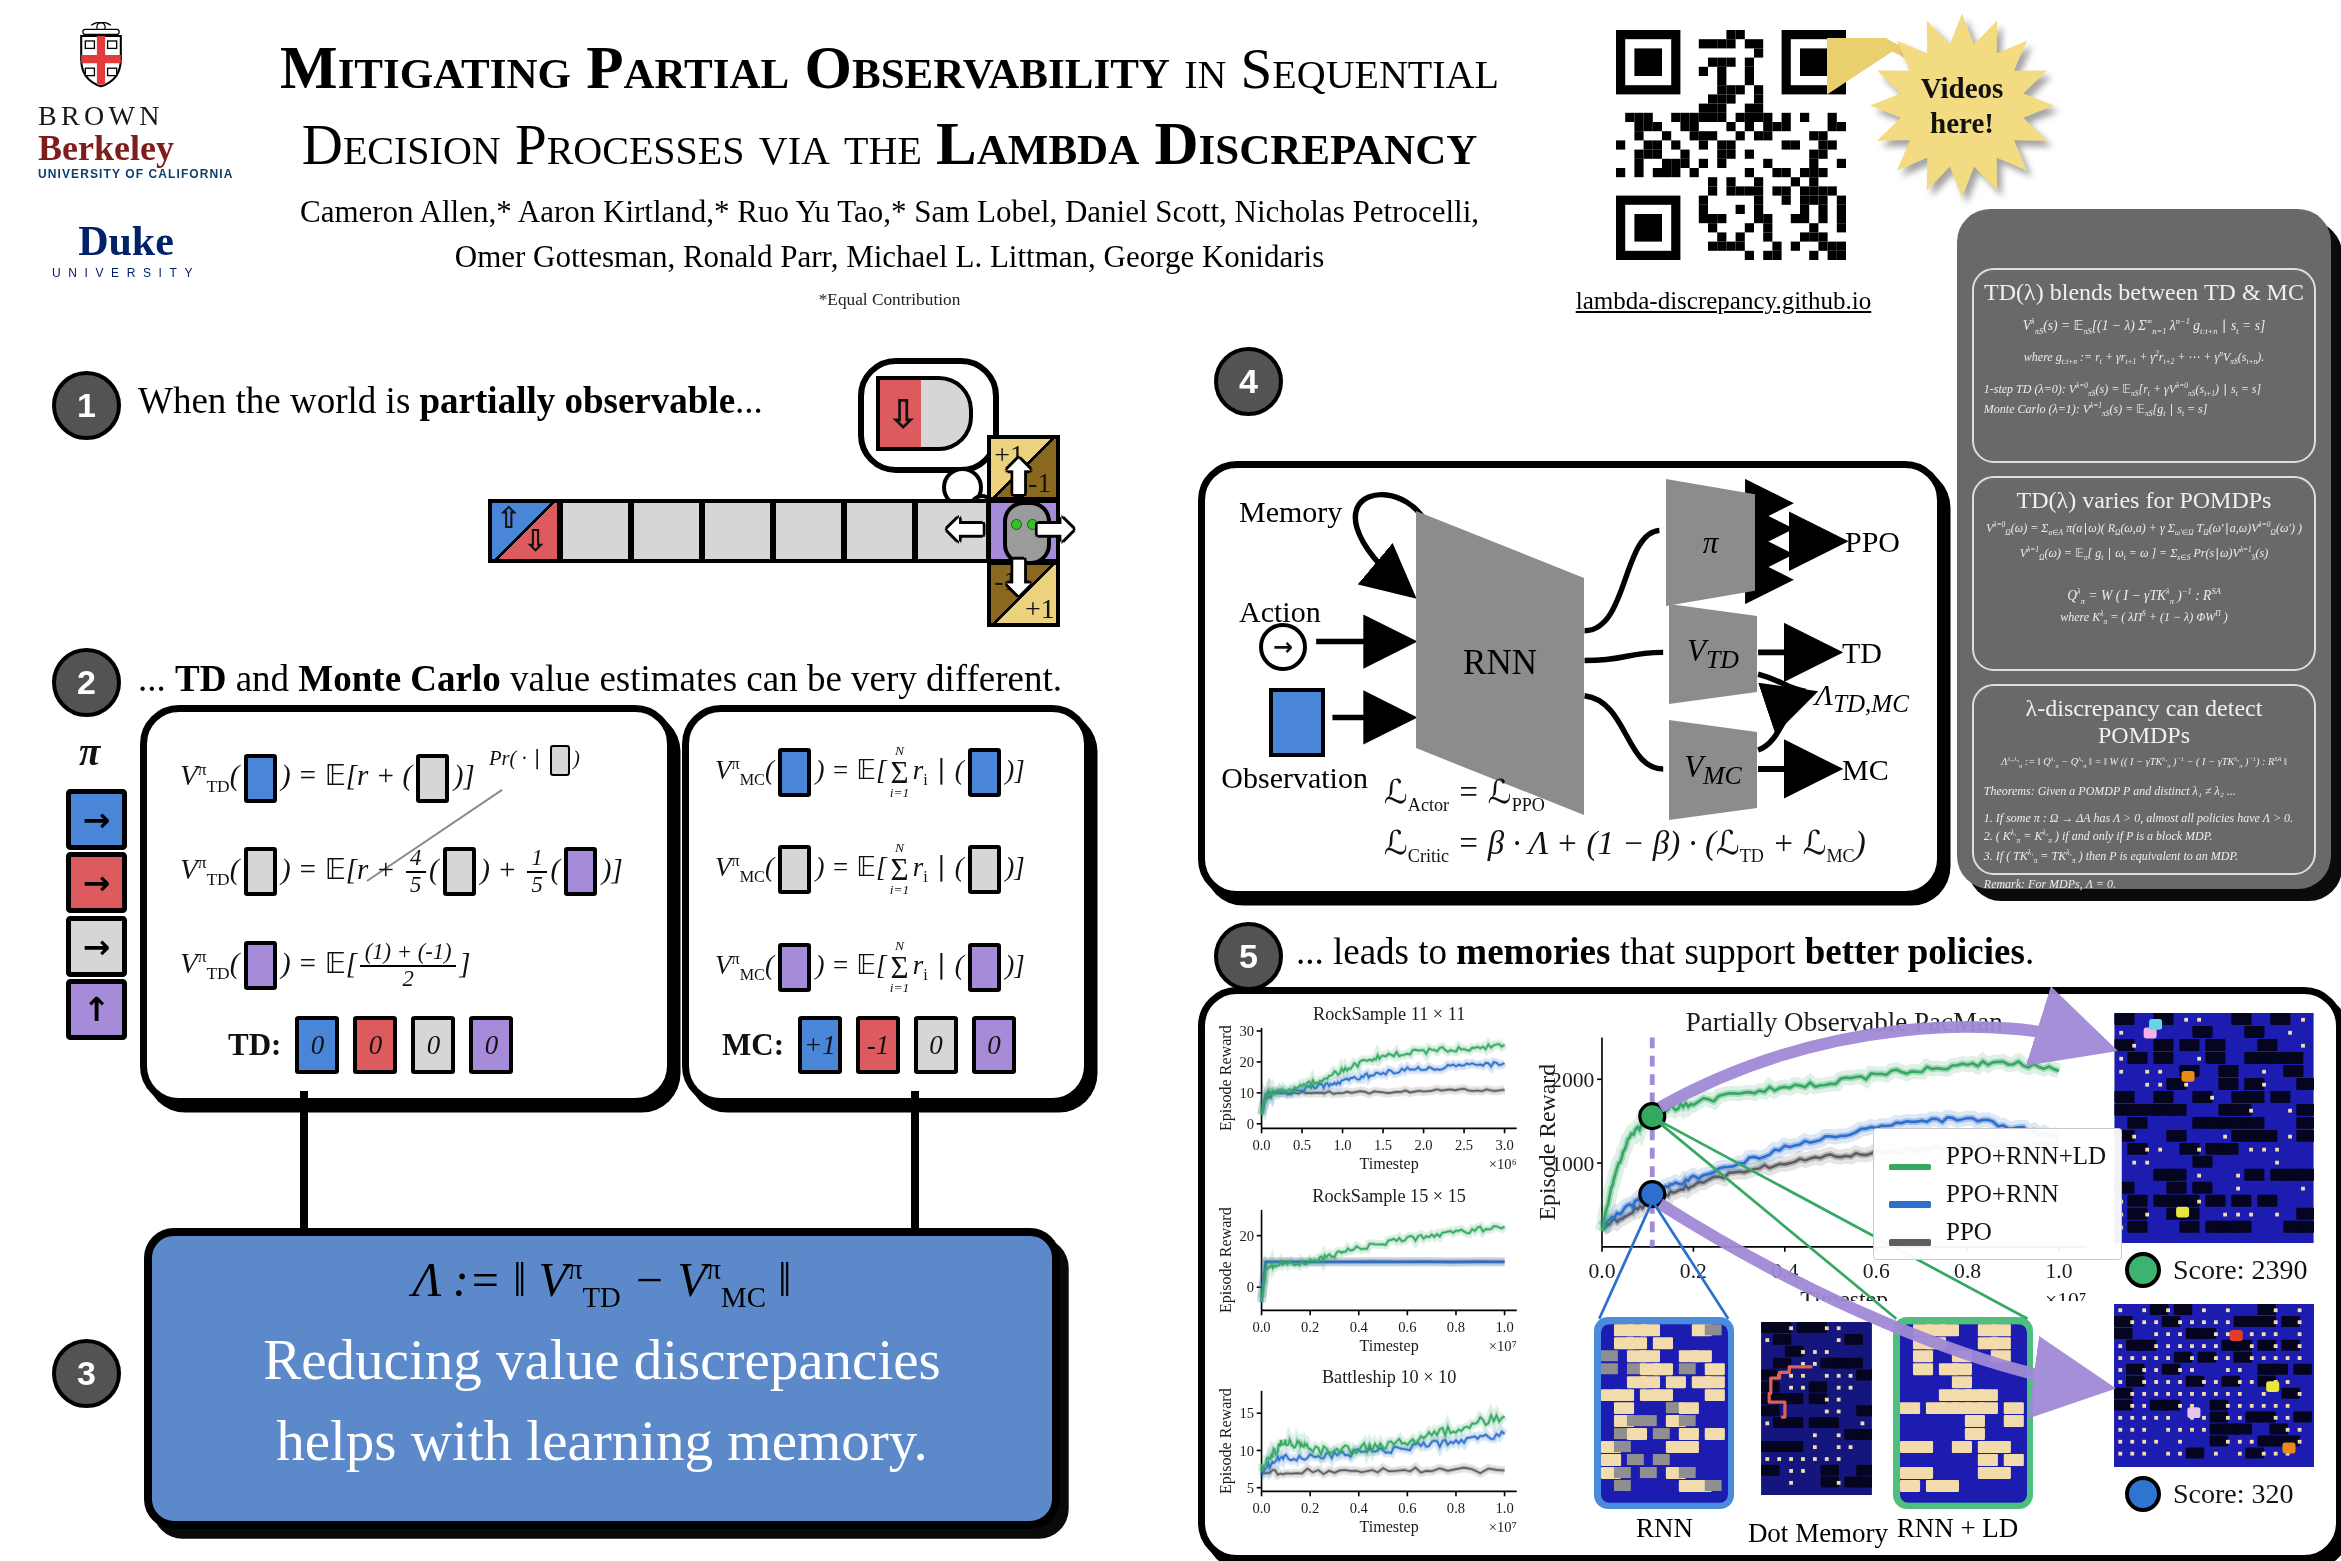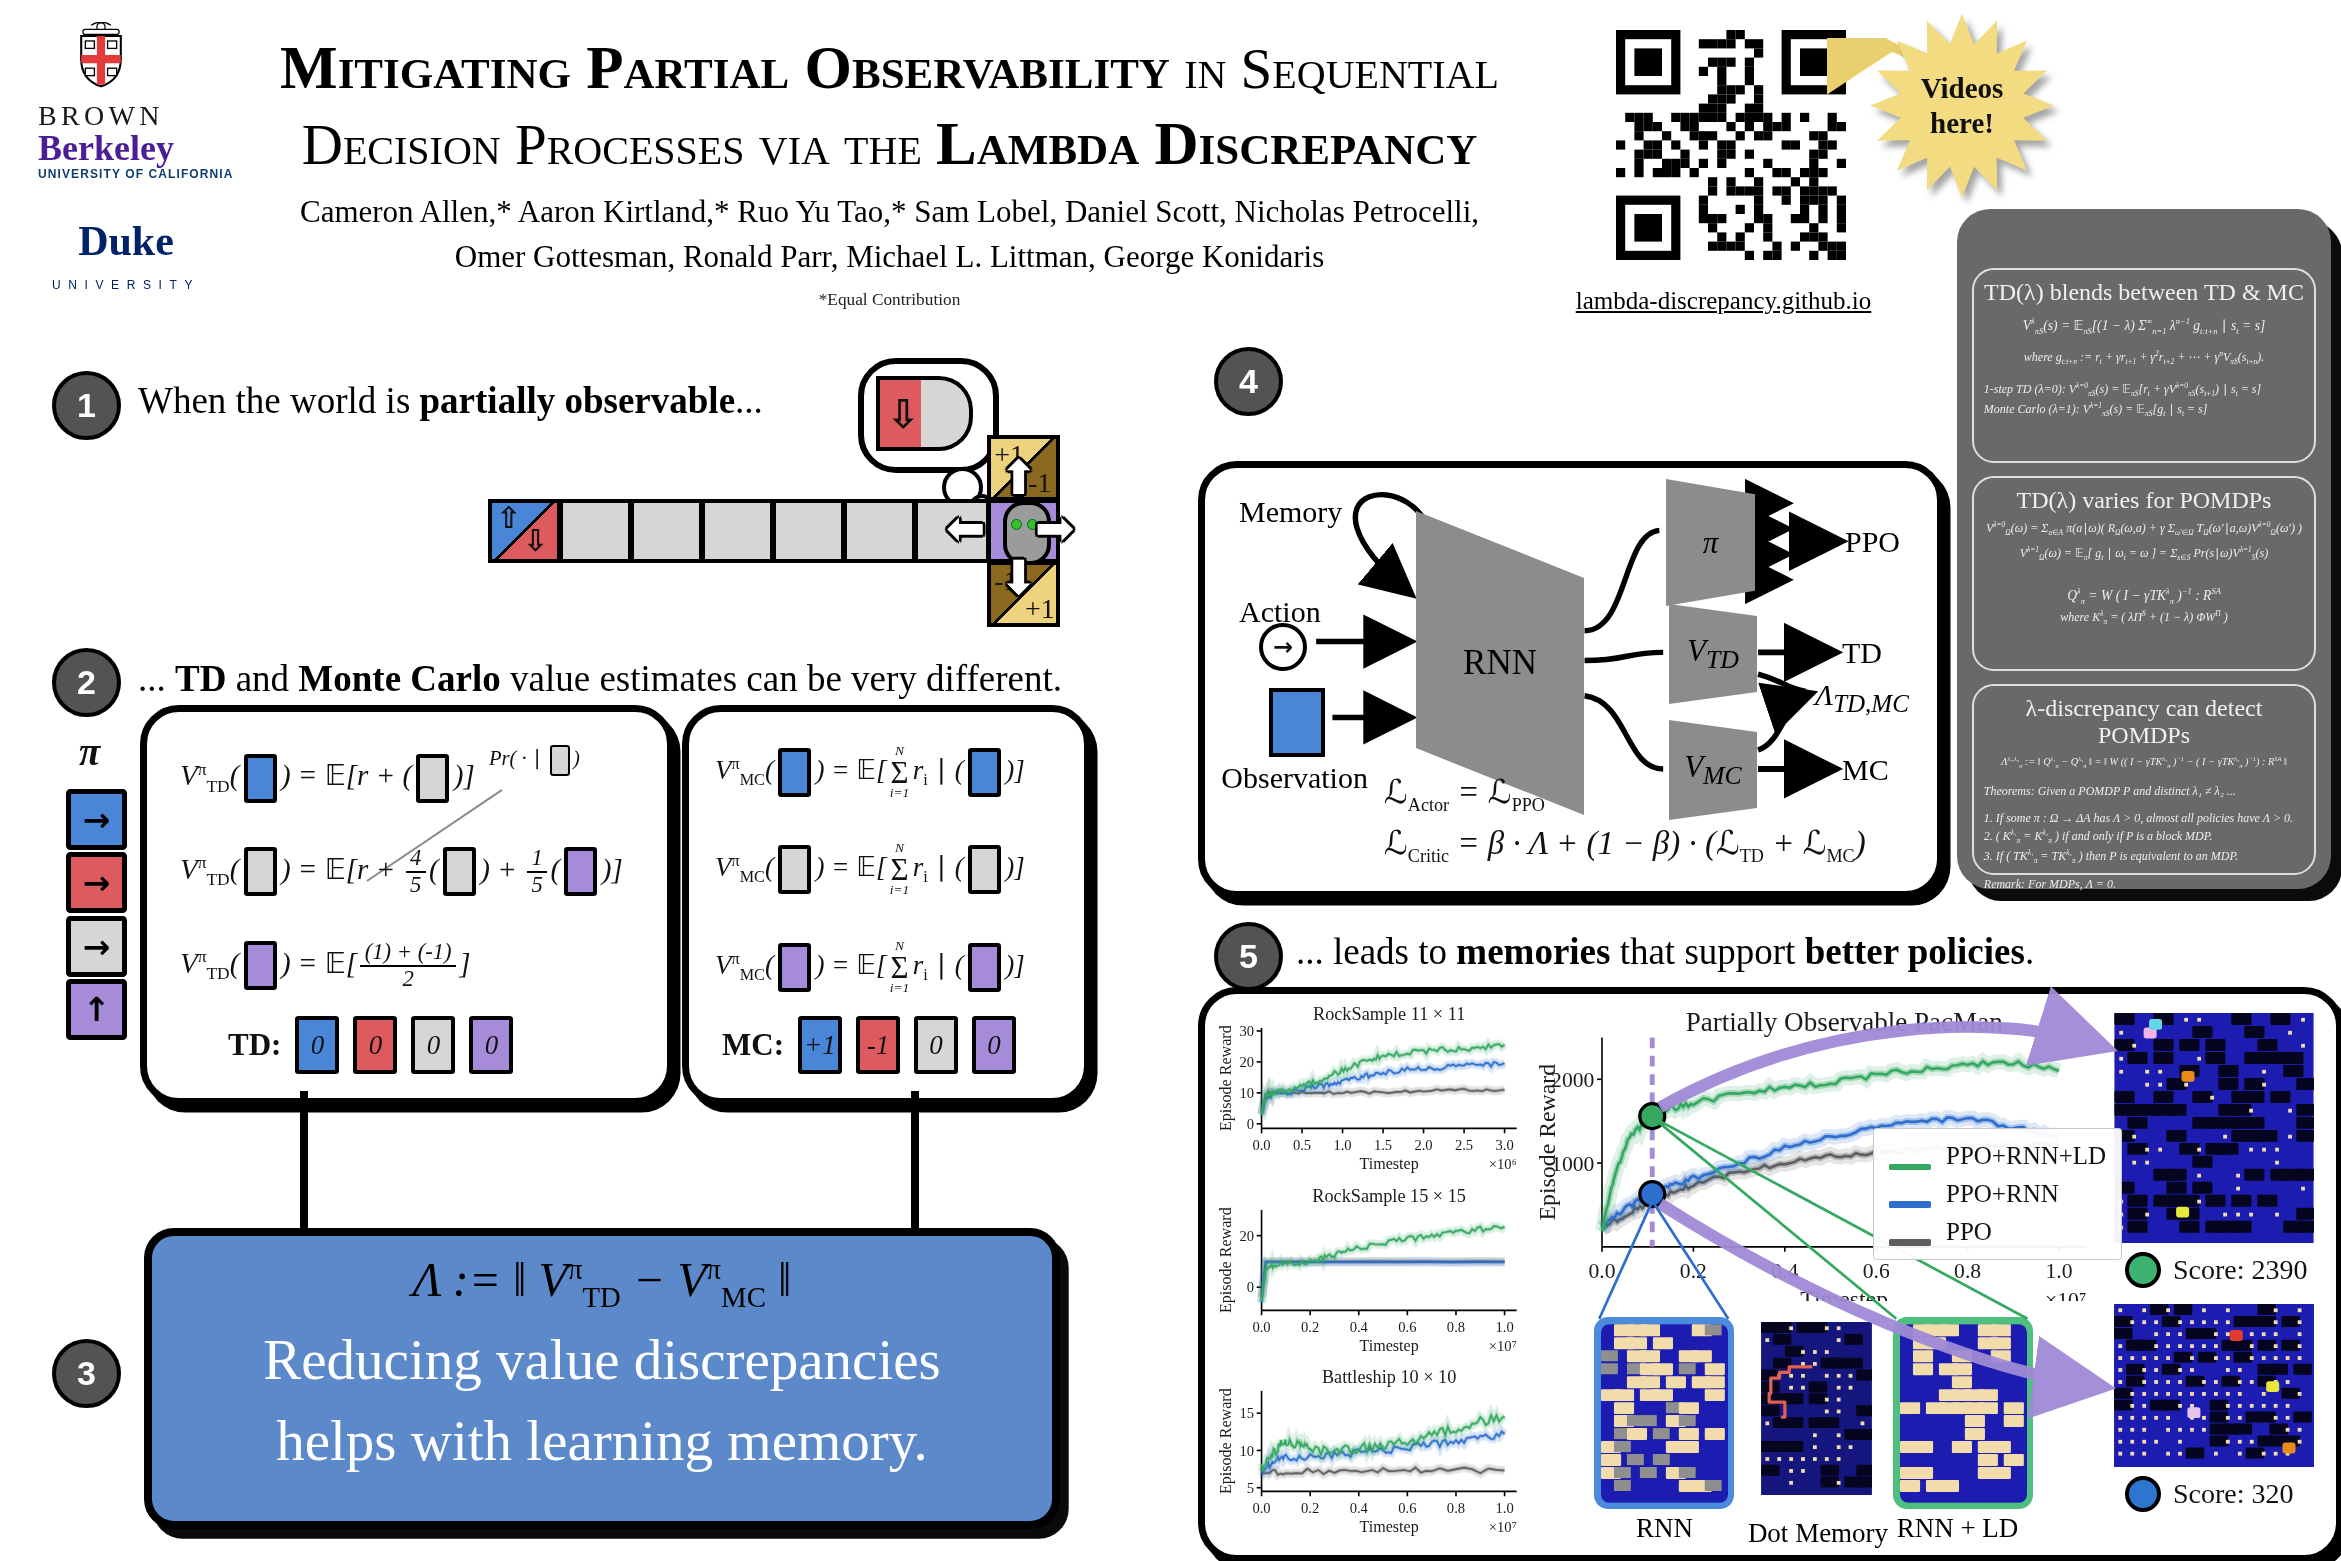--- a/index.html
+++ b/index.html
@@ -2,24 +2,24 @@
 <html style="font-size:8.7px"><head>
 <meta charset="utf-8">
 <style>
   html,body{margin:0;padding:0;background:#fff;}
   #poster{position:relative;width:2342px;height:1561px;background:#ffffff;overflow:hidden;
           font-family:"Liberation Serif","DejaVu Serif",serif;color:#111;}
   .abs{position:absolute;}
   
   .brown-row{left:38px;top:22px;display:flex;align-items:center;gap:12px;flex-direction:column;}
   .brown-text{font-size:28px;letter-spacing:4.3px;color:#181818;}
-  .bk{font-size:36px;font-weight:600;color:#4c1d95;line-height:1;}
+  .bk{font-size:36px;font-weight:600;color:#7f1d1d;line-height:1;}
   .bk-sub{display:block;font-family:"Liberation Sans",sans-serif;font-size:12px;font-weight:700;color:#0d3e6e;letter-spacing:1.1px;margin-top:1.1px;}
   .dk{font-size:42px;font-weight:600;color:#012169;line-height:1;}
-  .dk-sub{display:block;font-family:"Liberation Sans",sans-serif;font-size:12px;color:#012169;letter-spacing:7.6px;margin-top:16px;text-align:center;}
+  .dk-sub{display:block;font-family:"Liberation Sans",sans-serif;font-size:12px;color:#012169;letter-spacing:7.6px;margin-top:4px;text-align:center;}
   .title{left:228px;top:30px;width:1323px;text-align:center;font-variant:small-caps;
          font-size:57px;line-height:1.25;color:#000;}
   .title b{font-size:61px;}
   .authors{left:228px;top:190px;width:1323px;text-align:center;font-size:31px;line-height:1.45;color:#000;}
   .equal{left:228px;top:290px;width:1323px;text-align:center;font-size:17.3px;color:#222;}
   #qr{left:1616px;top:30px;}
   .qr-link{left:1534px;top:287px;width:379px;text-align:center;font-size:25px;text-decoration:underline;color:#000;}
   .star-wrap{left:1870px;top:13.6px;width:184px;height:184px;filter:drop-shadow(5.4px 6.5px 3.3px rgba(90,90,90,.55));}
   .star-shape{width:100%;height:100%;background:#f2db80;display:flex;flex-direction:column;align-items:center;justify-content:center;}
   .star-shape div{font-size:29px;font-weight:700;color:#111;line-height:1.2;}

